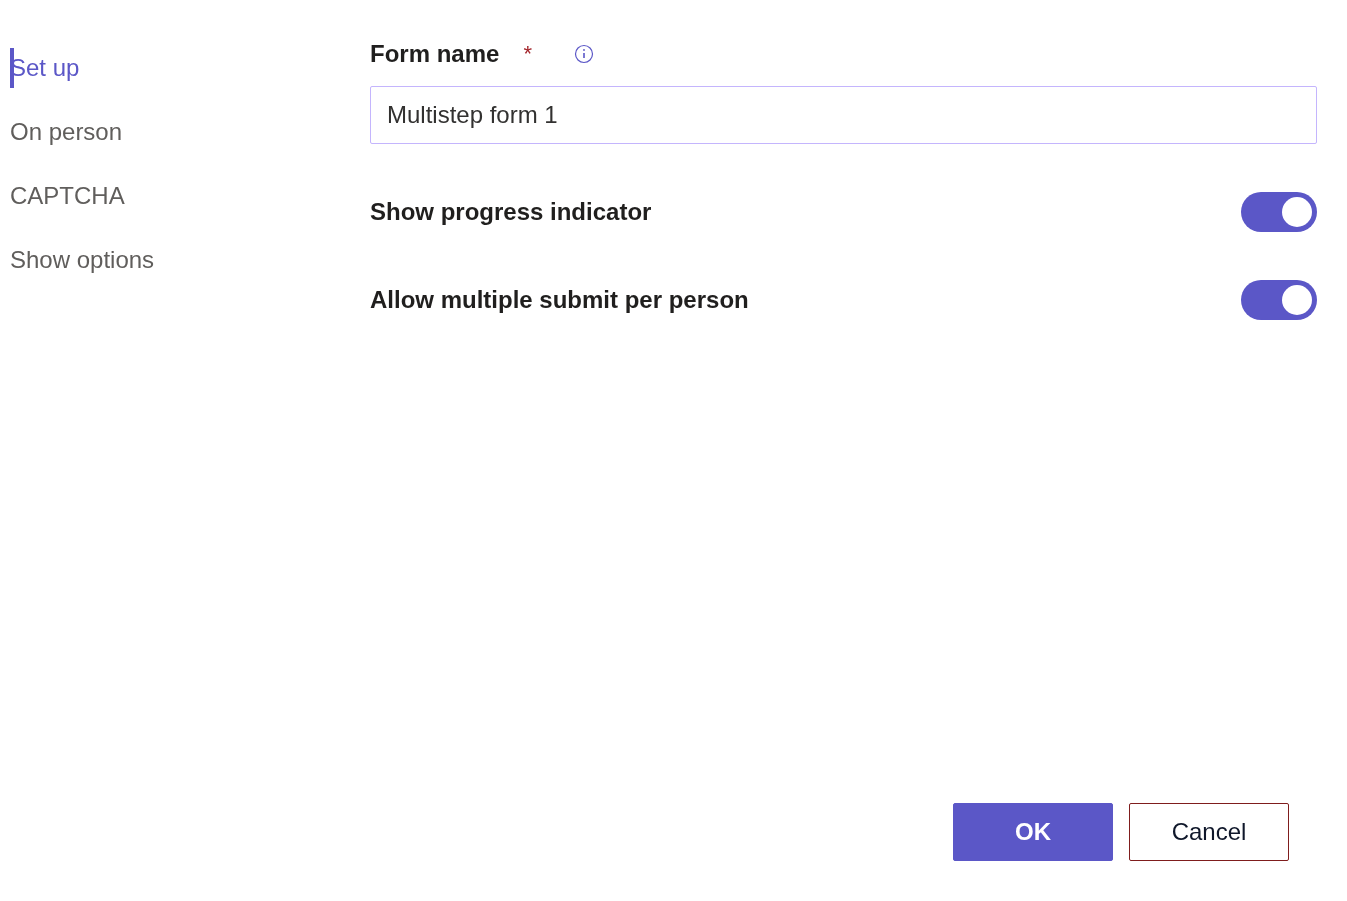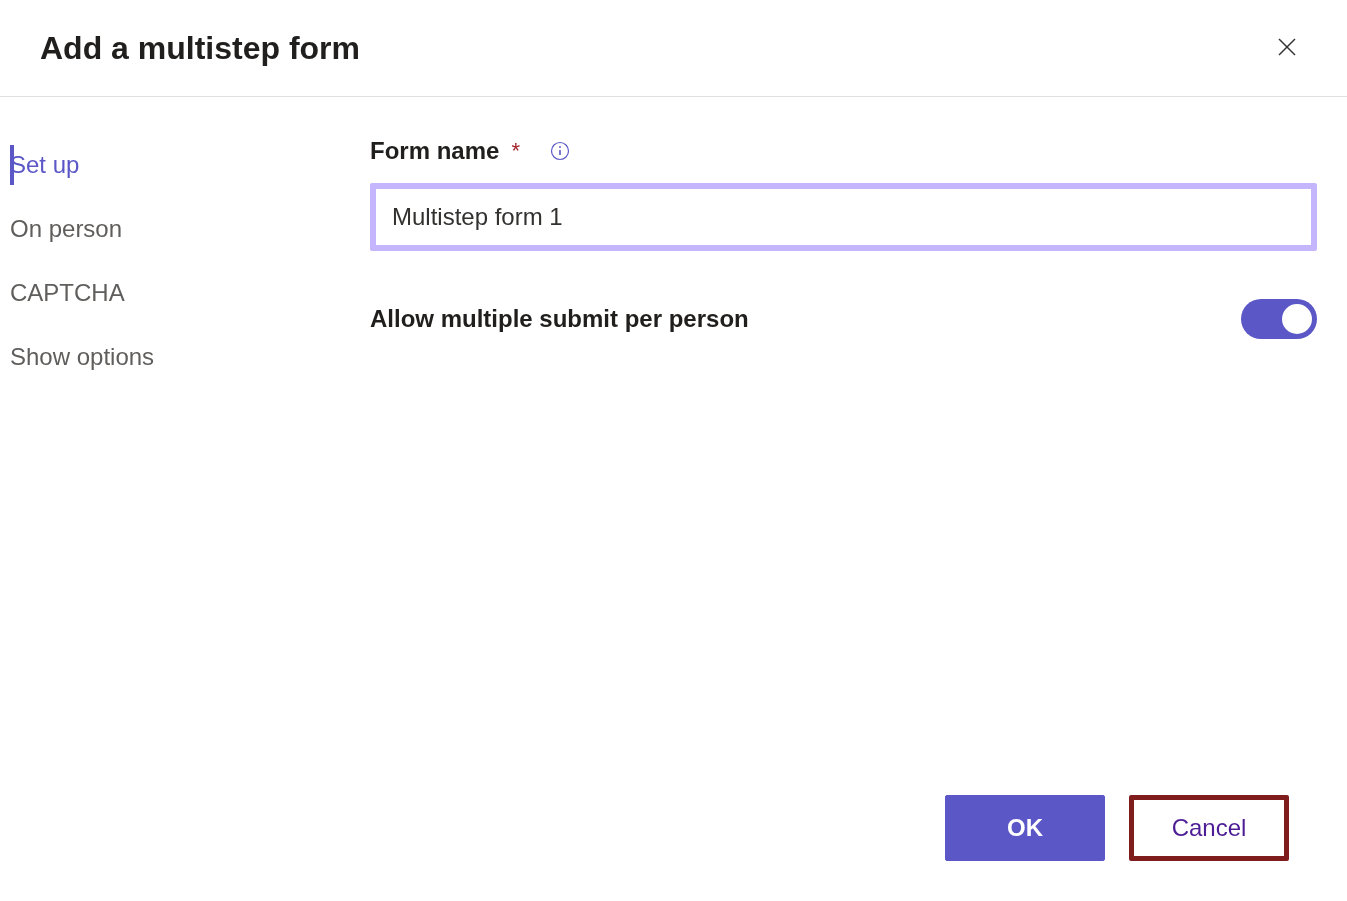--- a/index.html
+++ b/index.html
@@ -79,21 +79,21 @@
     }
     .content {
       flex: 1;
       padding: 40px 30px 0 0;
       display: flex;
       flex-direction: column;
     }
     .field-label-row {
       display: flex;
       align-items: center;
-      gap: 8px;
+      gap: 20px;
       margin-bottom: 18px;
     }
     .field-label {
       font-size: 24px;
       font-weight: 600;
       color: #201f1e;
     }
     .required-asterisk {
       color: #a4262c;
       font-size: 22px;
@@ -106,21 +106,21 @@
       align-items: center;
     }
     .info-icon svg {
       width: 20px;
       height: 20px;
     }
     .text-input {
       width: 100%;
       font-size: 24px;
       padding: 14px 16px;
-      border: 6px solid #c4b5fd;
+      border: 1px solid #c4b5fd;
       border-radius: 2px;
       color: #323130;
       font-family: inherit;
       outline: none;
     }
     .toggle-row {
       display: flex;
       align-items: center;
       justify-content: space-between;
       margin-top: 48px;
@@ -147,58 +147,47 @@
       background: #ffffff;
       border-radius: 50%;
       top: 5px;
       right: 5px;
       transition: all 0.1s;
     }
     .footer {
       padding: 20px 58px 40px 0;
       display: flex;
       justify-content: flex-end;
-      gap: 24px;
+      gap: 16px;
     }
     .btn {
       font-size: 24px;
       padding: 14px 0;
       min-width: 160px;
       border-radius: 2px;
       cursor: pointer;
       font-family: inherit;
       text-align: center;
     }
     .btn-primary {
       background: #5b57c7;
       color: #ffffff;
       border: 1px solid #5b57c7;
       font-weight: 600;
     }
     .btn-secondary {
       background: #ffffff;
-      color: #4c1d95;
-      border: 5px solid #7f1d1d;
+      color: #0f172a;
+      border: 1px solid #7f1d1d;
     }
   </style>
 </head>
 <body>
 
 <div class="dialog">
-  <div class="header">
-    <h1 class="header-title">Add a multistep form</h1>
-    <button class="close-btn">
-      <span>
-        <svg viewBox="0 0 24 24" fill="none" stroke="currentColor" stroke-width="1.5">
-          <line x1="4" y1="4" x2="20" y2="20"></line>
-          <line x1="20" y1="4" x2="4" y2="20"></line>
-        </svg>
-      </span>
-    </button>
-  </div>
 
   <div class="body">
     <nav class="sidebar">
       <div class="sidebar-item selected">
         <span>Set up</span>
       </div>
       <div class="sidebar-item">
         <span>On person</span>
       </div>
       <div class="sidebar-item">
@@ -216,20 +205,26 @@
         <span class="info-icon">
           <svg viewBox="0 0 20 20" fill="none" stroke="currentColor" stroke-width="1.2">
             <circle cx="10" cy="10" r="8.5"></circle>
             <line x1="10" y1="9" x2="10" y2="14" stroke-width="1.6"></line>
             <circle cx="10" cy="6" r="0.9" fill="currentColor" stroke="none"></circle>
           </svg>
         </span>
       </div>
       <input type="text" class="text-input" value="Multistep form 1" style="">
 
+      <div class="toggle-row">
+        <span class="toggle-label">Show progress indicator</span>
+        <button class="toggle">
+          <span class="toggle-knob"></span>
+        </button>
+      </div>
 
       <div class="toggle-row">
         <span class="toggle-label">Allow multiple submit per person</span>
         <button class="toggle">
           <span class="toggle-knob"></span>
         </button>
       </div>
     </div>
   </div>
 

